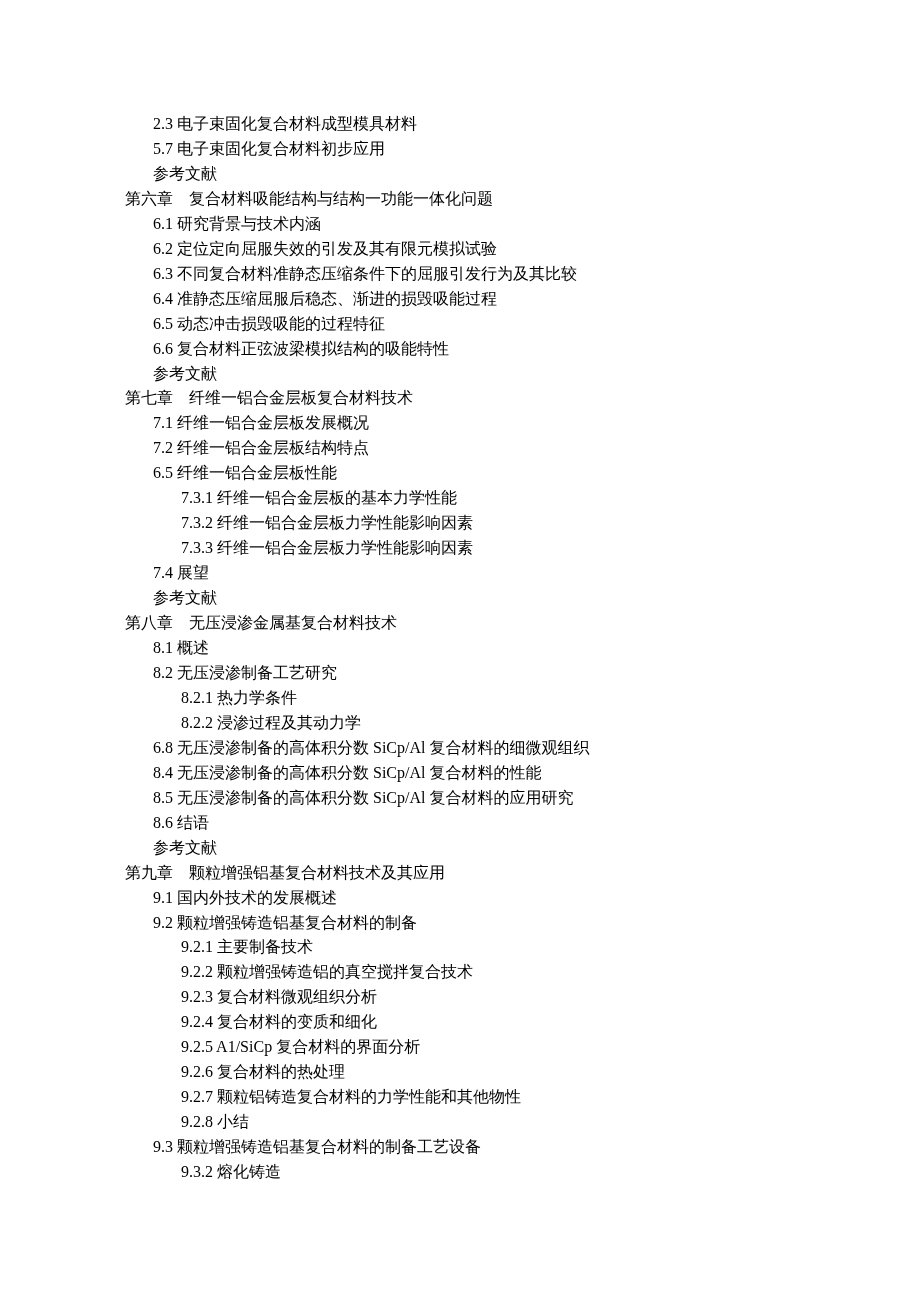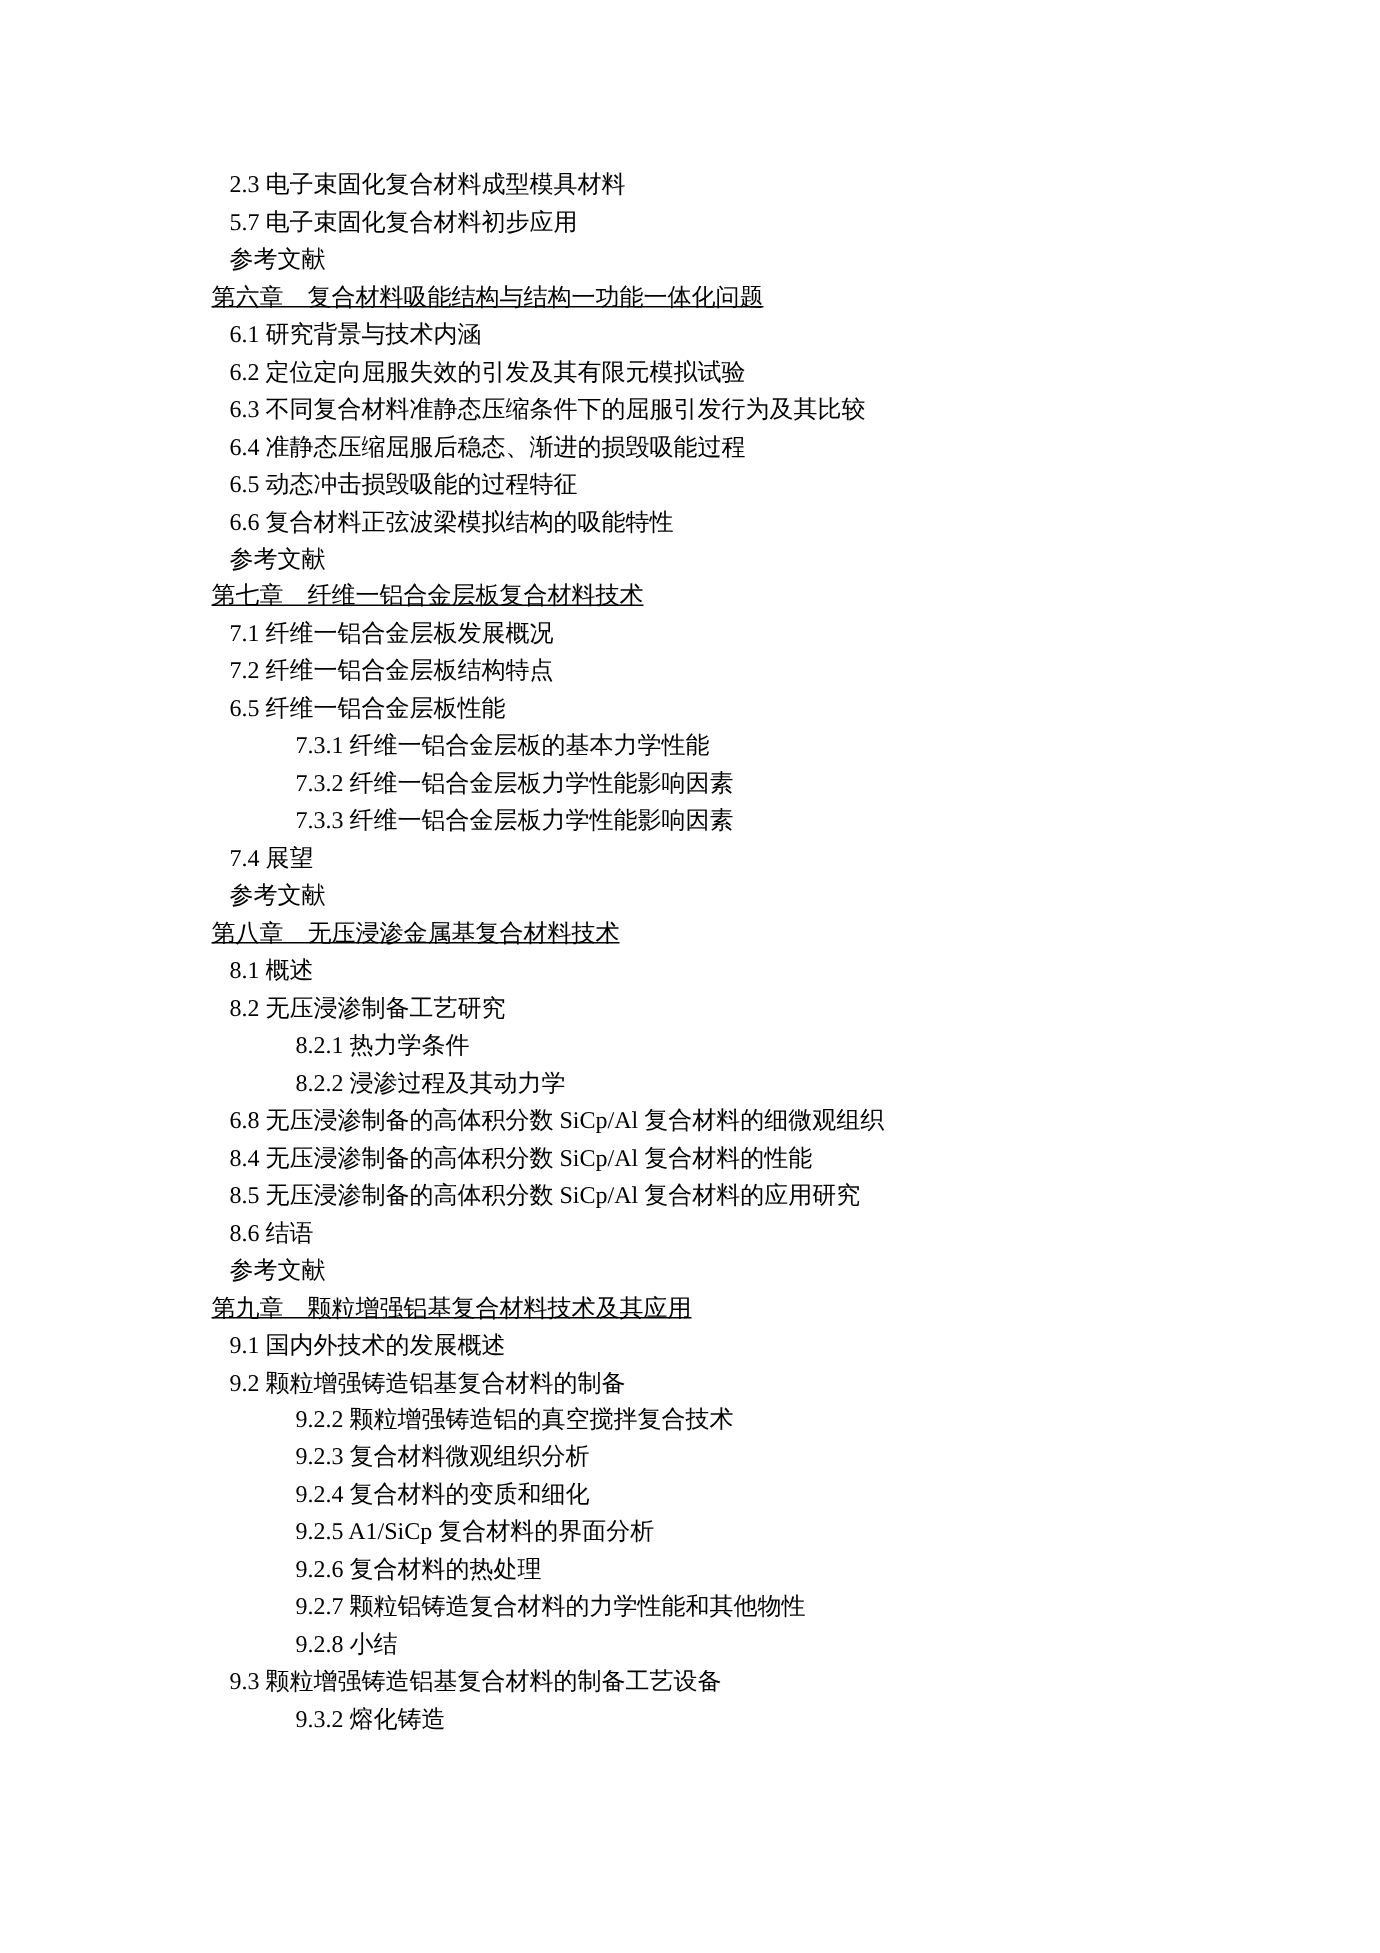--- a/index.html
+++ b/index.html
@@ -8,23 +8,23 @@
     background: #ffffff;
     width: 920px;
     font-family: "SimSun", "宋体", serif;
     font-size: 16px;
     color: #000;
     line-height: 1.56;
   }
   .page {
     padding: 112px 120px 120px 125px;
   }
-  .lvl0 { margin-left: 16px; text-decoration: underline; }
+  .lvl0 { margin-left: 0; }
   .lvl1 { margin-left: 28px; }
-  .lvl2 { margin-left: 72px; }
+  .lvl2 { margin-left: 56px; }
   .line { white-space: nowrap; }
 </style>
 </head>
 <body>
 
 <div class="page">
   <div id="toc-container">
       <div class="line lvl1">2.3 电子束固化复合材料成型模具材料</div>
       <div class="line lvl1">5.7 电子束固化复合材料初步应用</div>
       <div class="line lvl1">参考文献</div>
@@ -51,20 +51,21 @@
       <div class="line lvl2">8.2.1 热力学条件</div>
       <div class="line lvl2">8.2.2 浸渗过程及其动力学</div>
       <div class="line lvl1">6.8 无压浸渗制备的高体积分数 SiCp/Al 复合材料的细微观组织</div>
       <div class="line lvl1">8.4 无压浸渗制备的高体积分数 SiCp/Al 复合材料的性能</div>
       <div class="line lvl1">8.5 无压浸渗制备的高体积分数 SiCp/Al 复合材料的应用研究</div>
       <div class="line lvl1">8.6 结语</div>
       <div class="line lvl1">参考文献</div>
       <div class="line lvl0">第九章　颗粒增强铝基复合材料技术及其应用</div>
       <div class="line lvl1">9.1 国内外技术的发展概述</div>
       <div class="line lvl1">9.2 颗粒增强铸造铝基复合材料的制备</div>
+      <div class="line lvl2">9.2.1 主要制备技术</div>
       <div class="line lvl2">9.2.2 颗粒增强铸造铝的真空搅拌复合技术</div>
       <div class="line lvl2">9.2.3 复合材料微观组织分析</div>
       <div class="line lvl2">9.2.4 复合材料的变质和细化</div>
       <div class="line lvl2">9.2.5 A1/SiCp 复合材料的界面分析</div>
       <div class="line lvl2">9.2.6 复合材料的热处理</div>
       <div class="line lvl2">9.2.7 颗粒铝铸造复合材料的力学性能和其他物性</div>
       <div class="line lvl2">9.2.8 小结</div>
       <div class="line lvl1">9.3 颗粒增强铸造铝基复合材料的制备工艺设备</div>
       <div class="line lvl2">9.3.2 熔化铸造</div>
     </div>

